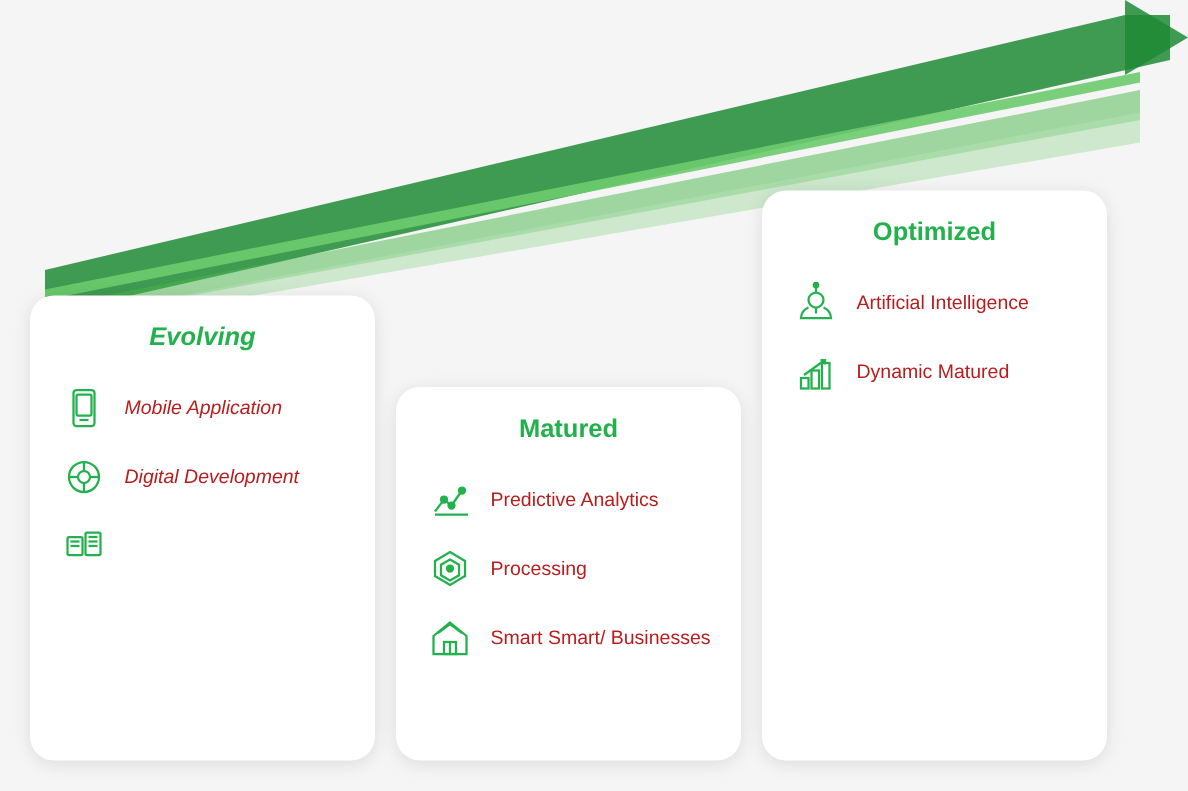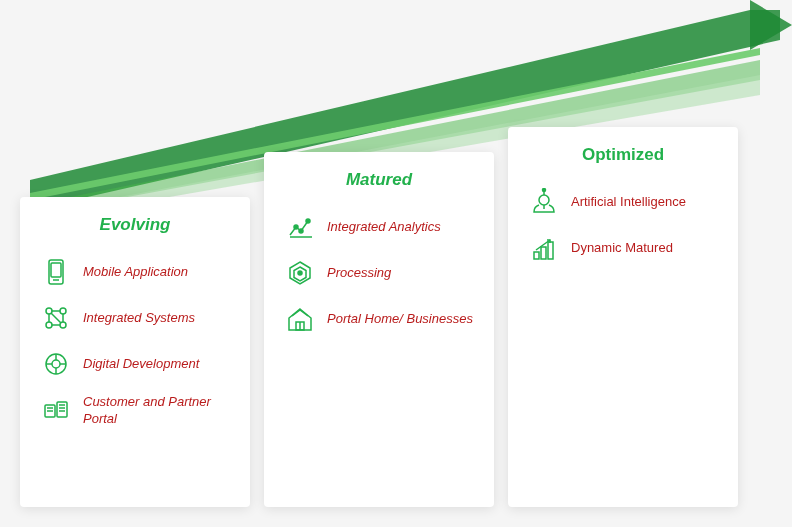--- a/index.html
+++ b/index.html
@@ -25,41 +25,40 @@
       left: 20px;
       right: 20px;
       display: flex;
       align-items: flex-end;
       gap: 14px;
       height: 380px;
     }
 
     .card {
       background: #fff;
-      border-radius: 4px;
+      border-radius: 16px;
       box-shadow: 0 2px 12px rgba(0,0,0,0.10);
       padding: 18px 20px 20px 20px;
       display: flex;
       flex-direction: column;
       gap: 0;
       margin-top: 18px;
     }
 
     .card-evolving {
       width: 230px;
       height: 310px;
       align-self: flex-end;
       font-style: italic;
     }
 
     .card-matured {
       width: 230px;
-      height: 355px;
+      height: 249px;
       align-self: flex-end;
-      font-style: italic;
     }
 
     .card-optimized {
       width: 230px;
       height: 380px;
       align-self: flex-end;
     }
 
     .card-title {
       font-size: 17px;
@@ -134,36 +133,20 @@
         <div class="icon-box">
           <svg viewBox="0 0 28 28" fill="none" stroke="#22b14c" stroke-width="1.5">
             <rect x="7" y="2" width="14" height="24" rx="2"></rect>
             <line x1="11" y1="22" x2="17" y2="22"></line>
             <rect x="9" y="5" width="10" height="14" rx="1"></rect>
           </svg>
         </div>
         <span class="card-item-text">Mobile Application</span>
       </div>
 
-      <div class="card-item">
-        <div class="icon-box">
-          <svg viewBox="0 0 28 28" fill="none" stroke="#22b14c" stroke-width="1.5">
-            <circle cx="7" cy="7" r="3"></circle>
-            <circle cx="21" cy="7" r="3"></circle>
-            <circle cx="7" cy="21" r="3"></circle>
-            <circle cx="21" cy="21" r="3"></circle>
-            <line x1="10" y1="7" x2="18" y2="7"></line>
-            <line x1="7" y1="10" x2="7" y2="18"></line>
-            <line x1="10" y1="21" x2="18" y2="21"></line>
-            <line x1="21" y1="10" x2="21" y2="18"></line>
-            <line x1="9" y1="9" x2="19" y2="19"></line>
-          </svg>
-        </div>
-        <span class="card-item-text">Integrated Systems</span>
-      </div>
 
       <div class="card-item">
         <div class="icon-box">
           <svg viewBox="0 0 28 28" fill="none" stroke="#22b14c" stroke-width="1.5">
             <circle cx="14" cy="14" r="10"></circle>
             <circle cx="14" cy="14" r="4"></circle>
             <line x1="14" y1="4" x2="14" y2="10"></line>
             <line x1="14" y1="18" x2="14" y2="24"></line>
             <line x1="4" y1="14" x2="10" y2="14"></line>
             <line x1="18" y1="14" x2="24" y2="14"></line>
@@ -177,39 +160,38 @@
           <svg viewBox="0 0 28 28" fill="none" stroke="#22b14c" stroke-width="1.5">
             <rect x="3" y="8" width="10" height="12" rx="1"></rect>
             <rect x="15" y="5" width="10" height="15" rx="1"></rect>
             <line x1="5" y1="11" x2="11" y2="11"></line>
             <line x1="5" y1="14" x2="11" y2="14"></line>
             <line x1="17" y1="8" x2="23" y2="8"></line>
             <line x1="17" y1="11" x2="23" y2="11"></line>
             <line x1="17" y1="14" x2="23" y2="14"></line>
           </svg>
         </div>
-        <span class="card-item-text">Customer and Partner Portal</span>
       </div>
     </div>
 
     <div class="card card-matured">
       <div class="card-title">Matured</div>
 
 
       <div class="card-item">
         <div class="icon-box">
           <svg viewBox="0 0 28 28" fill="none" stroke="#22b14c" stroke-width="1.5">
             <polyline points="4,22 10,14 15,18 22,8"></polyline>
             <circle cx="10" cy="14" r="2" fill="#22b14c"></circle>
             <circle cx="15" cy="18" r="2" fill="#22b14c"></circle>
             <circle cx="22" cy="8" r="2" fill="#22b14c"></circle>
             <line x1="4" y1="24" x2="26" y2="24"></line>
           </svg>
         </div>
-        <span class="card-item-text">Integrated Analytics</span>
+        <span class="card-item-text">Predictive Analytics</span>
       </div>
 
       <div class="card-item">
         <div class="icon-box">
           <svg viewBox="0 0 28 28" fill="none" stroke="#22b14c" stroke-width="1.5">
             <polygon points="14,3 24,9 24,19 14,25 4,19 4,9"></polygon>
             <polygon points="14,8 20,11.5 20,18.5 14,22 8,18.5 8,11.5"></polygon>
             <circle cx="14" cy="14" r="2" fill="#22b14c"></circle>
           </svg>
         </div>
@@ -218,21 +200,21 @@
 
       <div class="card-item">
         <div class="icon-box">
           <svg viewBox="0 0 28 28" fill="none" stroke="#22b14c" stroke-width="1.5">
             <polygon points="14,4 25,13 25,25 3,25 3,13"></polygon>
             <rect x="10" y="17" width="8" height="8"></rect>
             <line x1="14" y1="17" x2="14" y2="25"></line>
             <polyline points="6,11 14,5 22,11"></polyline>
           </svg>
         </div>
-        <span class="card-item-text">Portal Home/ Businesses</span>
+        <span class="card-item-text">Smart Smart/ Businesses</span>
       </div>
     </div>
 
     <div class="card card-optimized">
       <div class="card-title">Optimized</div>
 
       <div class="card-item">
         <div class="icon-box">
           <svg viewBox="0 0 28 28" fill="none" stroke="#22b14c" stroke-width="1.5">
             <circle cx="14" cy="12" r="5"></circle>

